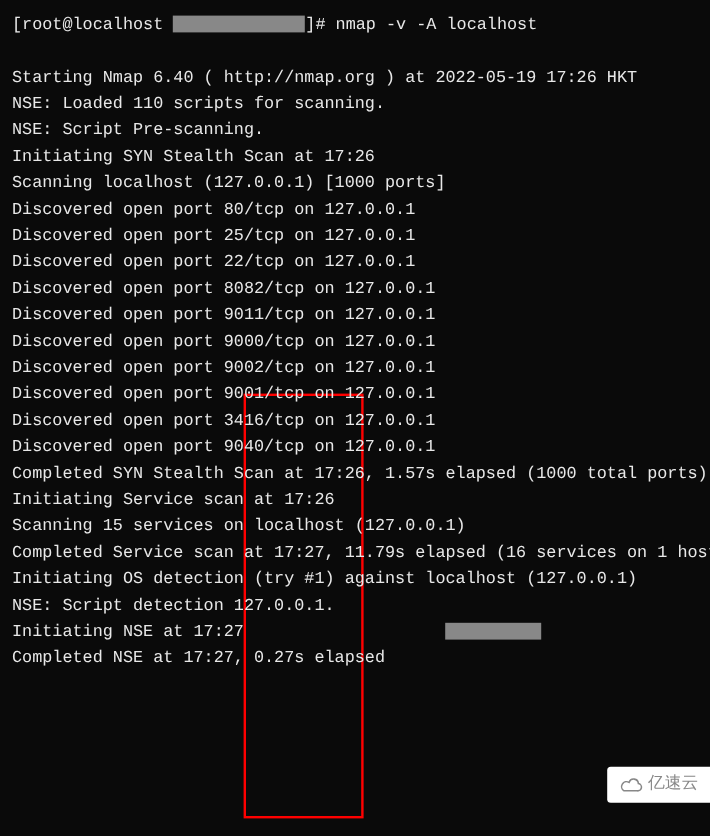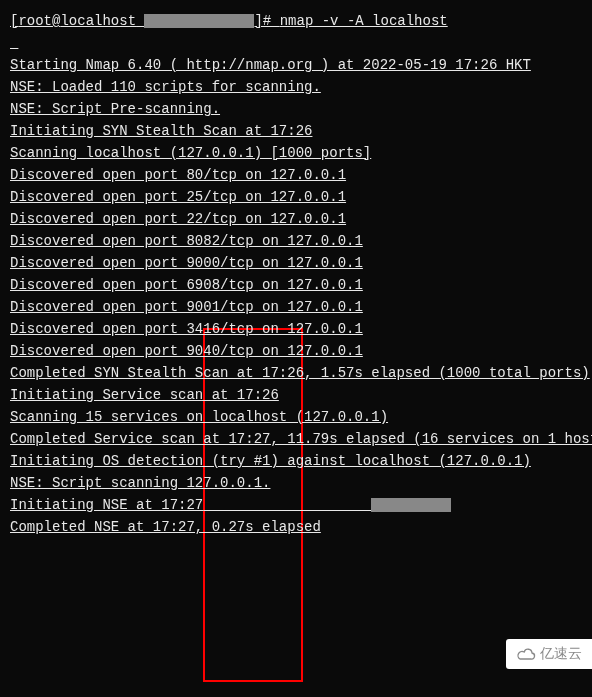--- a/index.html
+++ b/index.html
@@ -11,21 +11,20 @@
       width: 592px;
       height: 697px;
       padding: 10px;
       overflow: hidden;
       position: relative;
       line-height: 22px;
     }
     .terminal-line {
       white-space: pre;
       position: relative;
-      text-decoration: underline;
     }
     .redacted {
       display: inline-block;
       background: #888;
       width: 110px;
       height: 14px;
       vertical-align: middle;
     }
     .redacted-small {
       display: inline-block;
@@ -72,33 +71,34 @@
 <div class="terminal-line">NSE: Script Pre-scanning.</div>
 <div class="terminal-line">Initiating SYN Stealth Scan at 17:26</div>
 <div class="terminal-line">Scanning localhost (127.0.0.1) [1000 ports]</div>
 
 <div class="ports-container" id="ports-container">
   <div class="highlight-box"></div>
 <div class="terminal-line port-line">Discovered open port 80/tcp on 127.0.0.1</div>
     <div class="terminal-line port-line">Discovered open port 25/tcp on 127.0.0.1</div>
     <div class="terminal-line port-line">Discovered open port 22/tcp on 127.0.0.1</div>
     <div class="terminal-line port-line">Discovered open port 8082/tcp on 127.0.0.1</div>
+    <div class="terminal-line port-line">Discovered open port 9011/tcp on 127.0.0.1</div>
     <div class="terminal-line port-line">Discovered open port 9000/tcp on 127.0.0.1</div>
-    <div class="terminal-line port-line">Discovered open port 6908/tcp on 127.0.0.1</div>
+    <div class="terminal-line port-line">Discovered open port 9002/tcp on 127.0.0.1</div>
     <div class="terminal-line port-line">Discovered open port 9001/tcp on 127.0.0.1</div>
     <div class="terminal-line port-line">Discovered open port 3416/tcp on 127.0.0.1</div>
     <div class="terminal-line port-line">Discovered open port 9040/tcp on 127.0.0.1</div>
   </div>
 
 <div class="terminal-line">Completed SYN Stealth Scan at 17:26, 1.57s elapsed (1000 total ports)</div>
 <div class="terminal-line">Initiating Service scan at 17:26</div>
 <div class="terminal-line">Scanning 15 services on localhost (127.0.0.1)</div>
 <div class="terminal-line">Completed Service scan at 17:27, 11.79s elapsed (16 services on 1 host)</div>
 <div class="terminal-line">Initiating OS detection (try #1) against localhost (127.0.0.1)</div>
-<div class="terminal-line">NSE: Script scanning 127.0.0.1.</div>
+<div class="terminal-line">NSE: Script detection 127.0.0.1.</div>
 <div class="terminal-line"><span>Initiating NSE at 17:27</span>                    <span class="redacted-small"></span></div>
 <div class="terminal-line">Completed NSE at 17:27, 0.27s elapsed</div>
 
 <div class="watermark">
   <span class="watermark-icon">
     <svg width="20" height="14" viewBox="0 0 20 14">
         <path d="M16 6a4 4 0 0 0-7.8-1A3.5 3.5 0 0 0 4 12h11a3 3 0 0 0 1-6z" fill="none" stroke="#888" stroke-width="1.3"></path>
       </svg>
   </span>
   <span>亿速云</span>

